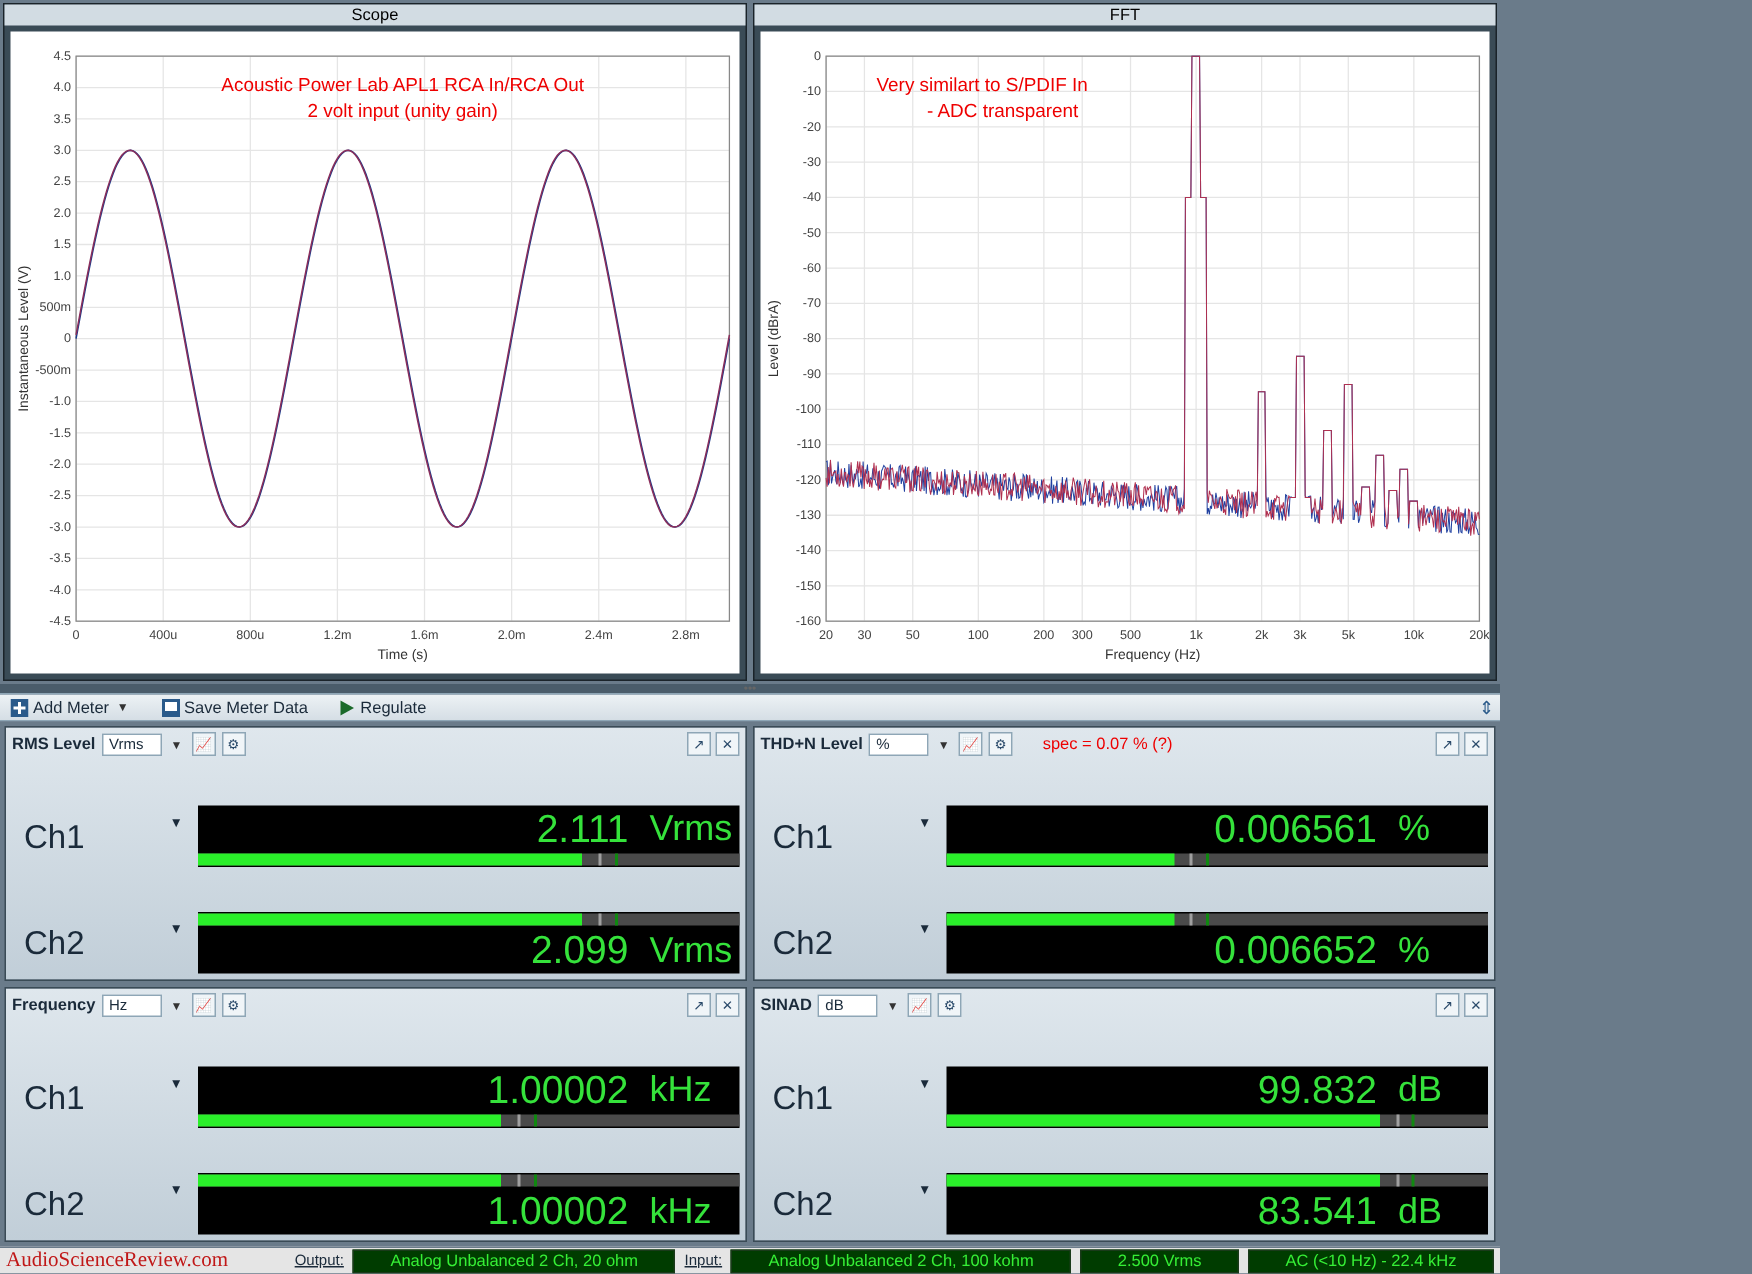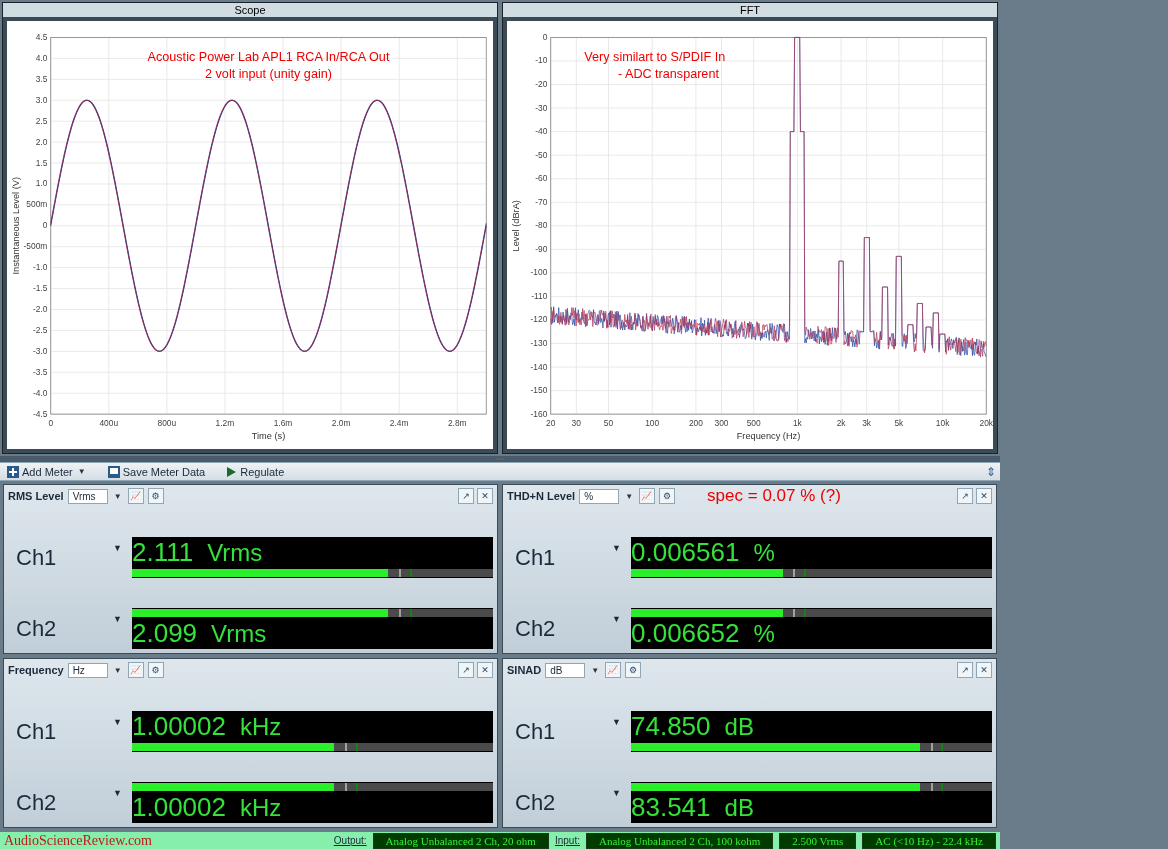--- a/index.html
+++ b/index.html
@@ -29,41 +29,41 @@
   .tb-dblarrow { color:#2a5a8a; font-size:12px; padding:0 4px; cursor:pointer;}
 
   .meters-grid { flex:1; display:grid; grid-template-columns:1fr 1fr; grid-template-rows:1fr 1fr; gap:4px; background:#6a7b8a; padding:3px; }
   .meter { background:linear-gradient(#dfe7ed,#c1ced8); border:1px solid #3a4b56; display:flex; flex-direction:column; }
   .meter-head { height:22px; display:flex; align-items:center; padding:0 4px; gap:4px; }
   .meter-name { font-weight:bold; color:#1a2a3a; }
   .meter-unit-box { background:#fff; border:1px solid #8ea6b6; padding:1px 4px; min-width:40px; font-size:10px; color:#1a2a3a;}
   .meter-drop { font-size:8px; color:#333; padding:0 2px;}
   .icon-btn { width:16px; height:16px; border:1px solid #8ea6b6; background:#f0f5f8; display:flex; align-items:center; justify-content:center; font-size:9px; color:#2a4a6a; cursor:pointer;}
   .head-right { margin-left:auto; display:flex; gap:3px; }
-  .meter-annot { color:#e00; font-size:17px; margin-left:28px;}
+  .meter-annot { color:#e00; font-size:11px; margin-left:16px;}
 
   .meter-rows { flex:1; display:flex; flex-direction:column; padding:2px 4px 4px; gap:2px; }
   .meter-row { flex:1; display:flex; align-items:stretch; gap:4px;margin-top:28px; }
   .ch-label { width:120px; display:flex; align-items:center; justify-content:flex-start; padding-left:8px; color:#1a2a3a; font-size:22px; background:transparent; position:relative;}
   .ch-label .drop { position:absolute; right:6px; top:6px; font-size:9px;}
   .ch-display { flex:1; background:#000; display:flex; flex-direction:column; position:relative; }
-  .ch-value-line { flex:1; display:flex; align-items:center; padding-right:23px; gap:14px;}
+  .ch-value-line { flex:1; display:flex; align-items:center; justify-content:flex-end; padding-right:0; gap:14px;}
   .ch-value { color:#35e23b; font-size:26px; font-family:"Segoe UI",sans-serif;}
   .ch-unit { color:#35e23b; font-size:24px; width:60px; text-align:left;}
   .ch-bar-line { height:10px; padding:1px 0 1px 0; position:relative;}
   .ch-bar-bg { position:absolute; left:0; right:0; top:1px; bottom:1px; background:#4a4a4a;}
   .ch-bar-g  { position:absolute; left:0; top:1px; bottom:1px; background:#2aef2a;}
   .ch-bar-mark { position:absolute; top:1px; bottom:1px; width:2px; background:#a0a0a0;}
   .ch-bar-mark2 { position:absolute; top:1px; bottom:1px; width:2px; background:#108810;}
 
-  .status-bar { height:20px; background:#86efac; border-top:1px solid #6a7b8a; display:flex; align-items:center; padding:0 4px; gap:6px; }
+  .status-bar { height:20px; background:#e5e5e5; border-top:1px solid #6a7b8a; display:flex; align-items:center; padding:0 4px; gap:6px; }
   .asr { color:#c01818; font-size:14px; font-family:Georgia,serif; }
   .status-spacer { flex:1; }
   .st-label { color:#1a2a3a; font-size:10px;text-decoration:underline;}
-  .st-val   { background:#003c00; color:#35ef35; padding:1px 12px; font-size:11px; border:1px solid #1a3a1a;font-family:Liberation Serif, serif;}
+  .st-val   { background:#003c00; color:#35ef35; padding:1px 24px; font-size:11px; border:1px solid #1a3a1a;}
 </style>
 </head>
 <body>
 
 <div class="app">
   <div class="charts-row">
 
     <div class="chart-panel">
       <div class="chart-title">Scope</div>
       <div class="chart-body">
@@ -395,21 +395,21 @@
             <span class="icon-btn">↗</span>
             <span class="icon-btn">✕</span>
           </div>
         </div>
         <div class="meter-rows">
 
       <div class="meter-row">
         <div class="ch-label">Ch1<span class="drop">▼</span></div>
         <div class="ch-display">
           <div class="ch-value-line">
-                <span class="ch-value">74.850</span>
+                <span class="ch-value">99.832</span>
                 <span class="ch-unit">dB</span>
               </div>
               <div class="ch-bar-line">
                 <div class="ch-bar-bg"></div>
                 <div class="ch-bar-g" style="width:80%"></div>
                 <div class="ch-bar-mark" style="left:83%"></div>
                 <div class="ch-bar-mark2" style="left:86%"></div>
               </div>
         </div>
       </div>

